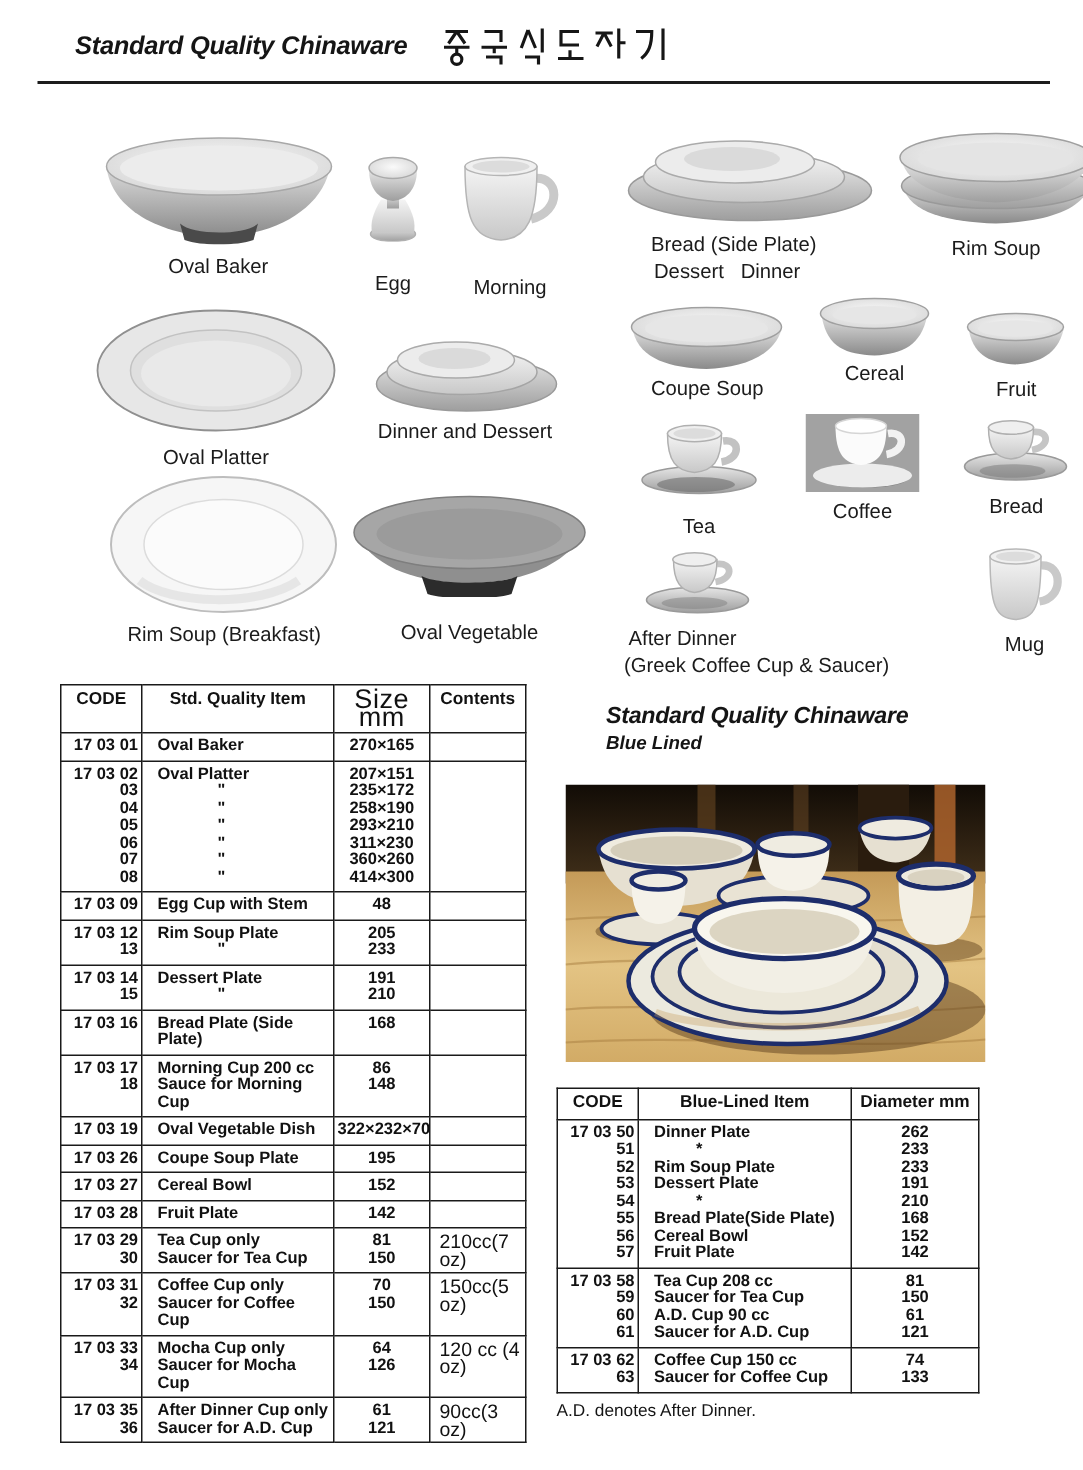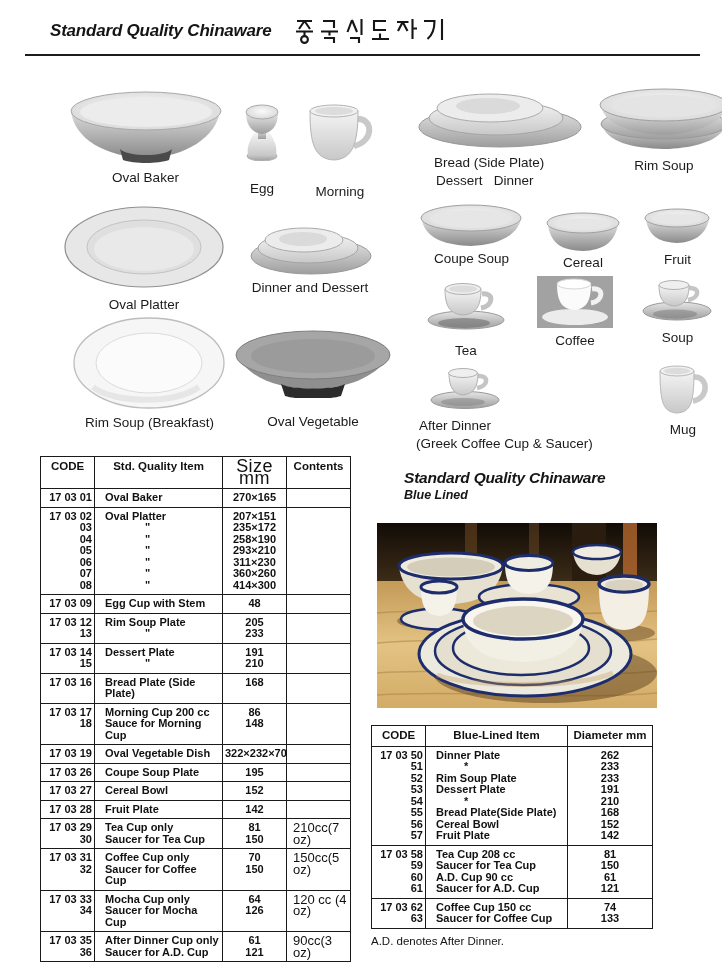--- a/index.html
+++ b/index.html
@@ -167,21 +167,21 @@
 
   <figure class="fig" style="left:379px;top:188px;width:105px;height:62px">
     <svg width="105" height="43" viewBox="0 0 105 43">
       <path d="M3,17 C8,36 28,41 52,42 C76,41 96,34 102,16 Z" fill="url(#g3)"></path>
       <ellipse cx="52" cy="14" rx="50" ry="13" fill="url(#rg)" stroke="#a0a0a0"></ellipse>
       <ellipse cx="52" cy="15" rx="41" ry="9" fill="#e6e6e6"></ellipse>
     </svg>
     <figcaption class="cap" style="top:47px">Coupe Soup</figcaption>
   </figure>
 
-  <figure class="fig" style="left:504px;top:196px;width:78px;height:58px">
+  <figure class="fig" style="left:504px;top:182px;width:78px;height:58px">
     <svg width="78" height="41" viewBox="0 0 78 41">
       <path d="M4,14 C8,34 20,38 39,39 C58,38 70,32 74,13 Z" fill="url(#g3)"></path>
       <ellipse cx="39" cy="11" rx="36" ry="10" fill="url(#rg)" stroke="#a0a0a0"></ellipse>
       <ellipse cx="39" cy="12" rx="28" ry="6" fill="#e6e6e6"></ellipse>
     </svg>
     <figcaption class="cap" style="top:43px">Cereal</figcaption>
   </figure>
 
   <figure class="fig" style="left:603px;top:192px;width:69px;height:60px">
     <svg width="69" height="37" viewBox="0 0 69 37">
@@ -236,21 +236,21 @@
   </figure>
 
   <figure class="fig" style="left:601px;top:262px;width:73px;height:66px">
     <svg width="73" height="44" viewBox="0 0 73 44">
       <ellipse cx="36" cy="33" rx="34" ry="9" fill="url(#g2)" stroke="#9a9a9a"></ellipse>
       <ellipse cx="34" cy="36" rx="22" ry="4.5" fill="#777777" opacity="0.5"></ellipse>
       <path d="M48,10 C59,9 59,20 47,22" fill="none" stroke="#c5c5c5" stroke-width="4.5"></path>
       <path d="M18,7 C18,22 23,27 33,28 C43,27 48,22 48,7 Z" fill="url(#g1)" stroke="#b0b0b0"></path>
       <ellipse cx="33" cy="7" rx="15" ry="4.5" fill="#efefef" stroke="#b0b0b0"></ellipse>
     </svg>
-    <figcaption class="cap" style="top:52px">Soup</figcaption>
+    <figcaption class="cap" style="top:52px">Bread</figcaption>
   </figure>
 
   <figure class="fig" style="left:374px;top:348px;width:210px;height:90px">
     <svg width="75" height="46" viewBox="0 0 75 46" style="margin-left:14px">
       <ellipse cx="37" cy="36" rx="34" ry="8.5" fill="url(#g2)" stroke="#9a9a9a"></ellipse>
       <ellipse cx="35" cy="38" rx="22" ry="4" fill="#808080" opacity="0.5"></ellipse>
       <path d="M50,12 C61,11 61,22 49,24" fill="none" stroke="#c5c5c5" stroke-width="4.5"></path>
       <path d="M21,9 C21,24 26,30 35,31 C45,30 50,24 50,9 Z" fill="url(#g1)" stroke="#b0b0b0"></path>
       <ellipse cx="35" cy="9" rx="14.5" ry="4.5" fill="#efefef" stroke="#b0b0b0"></ellipse>
     </svg>

